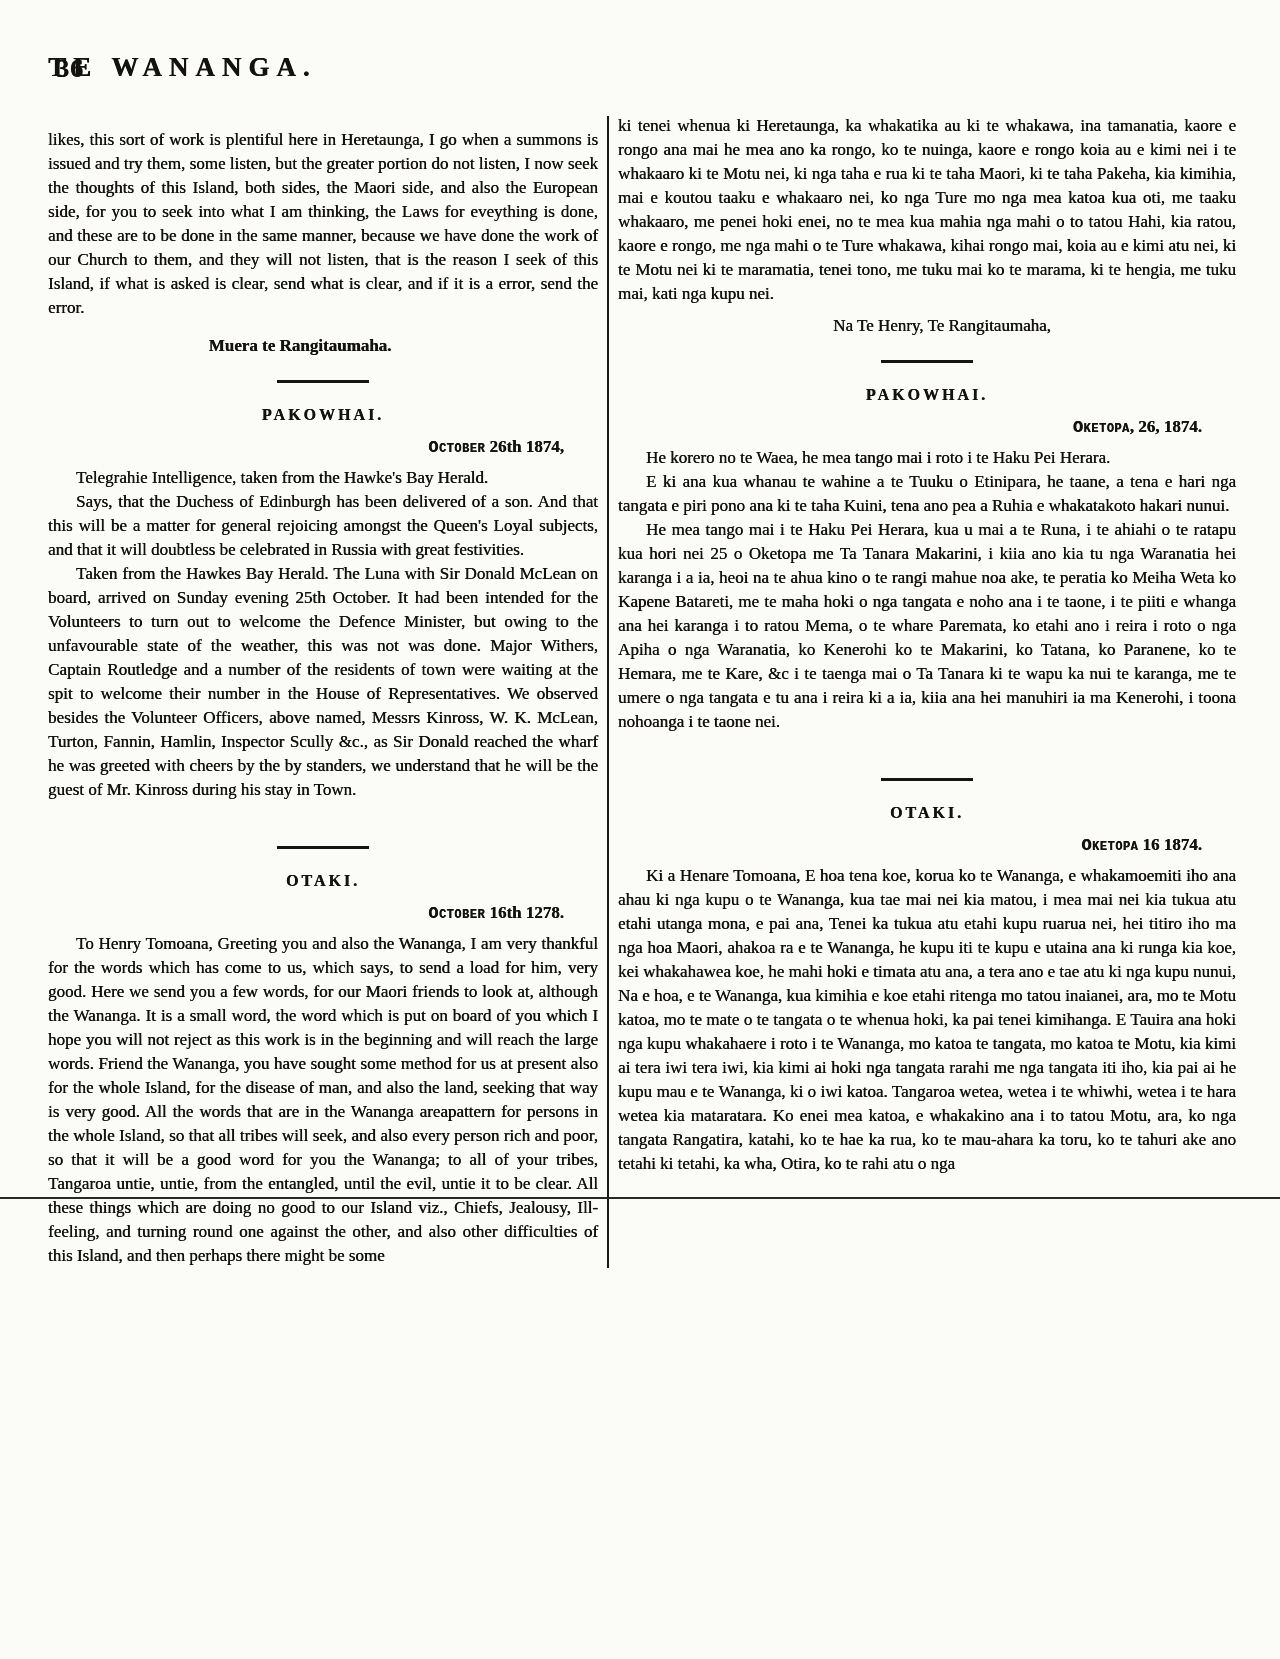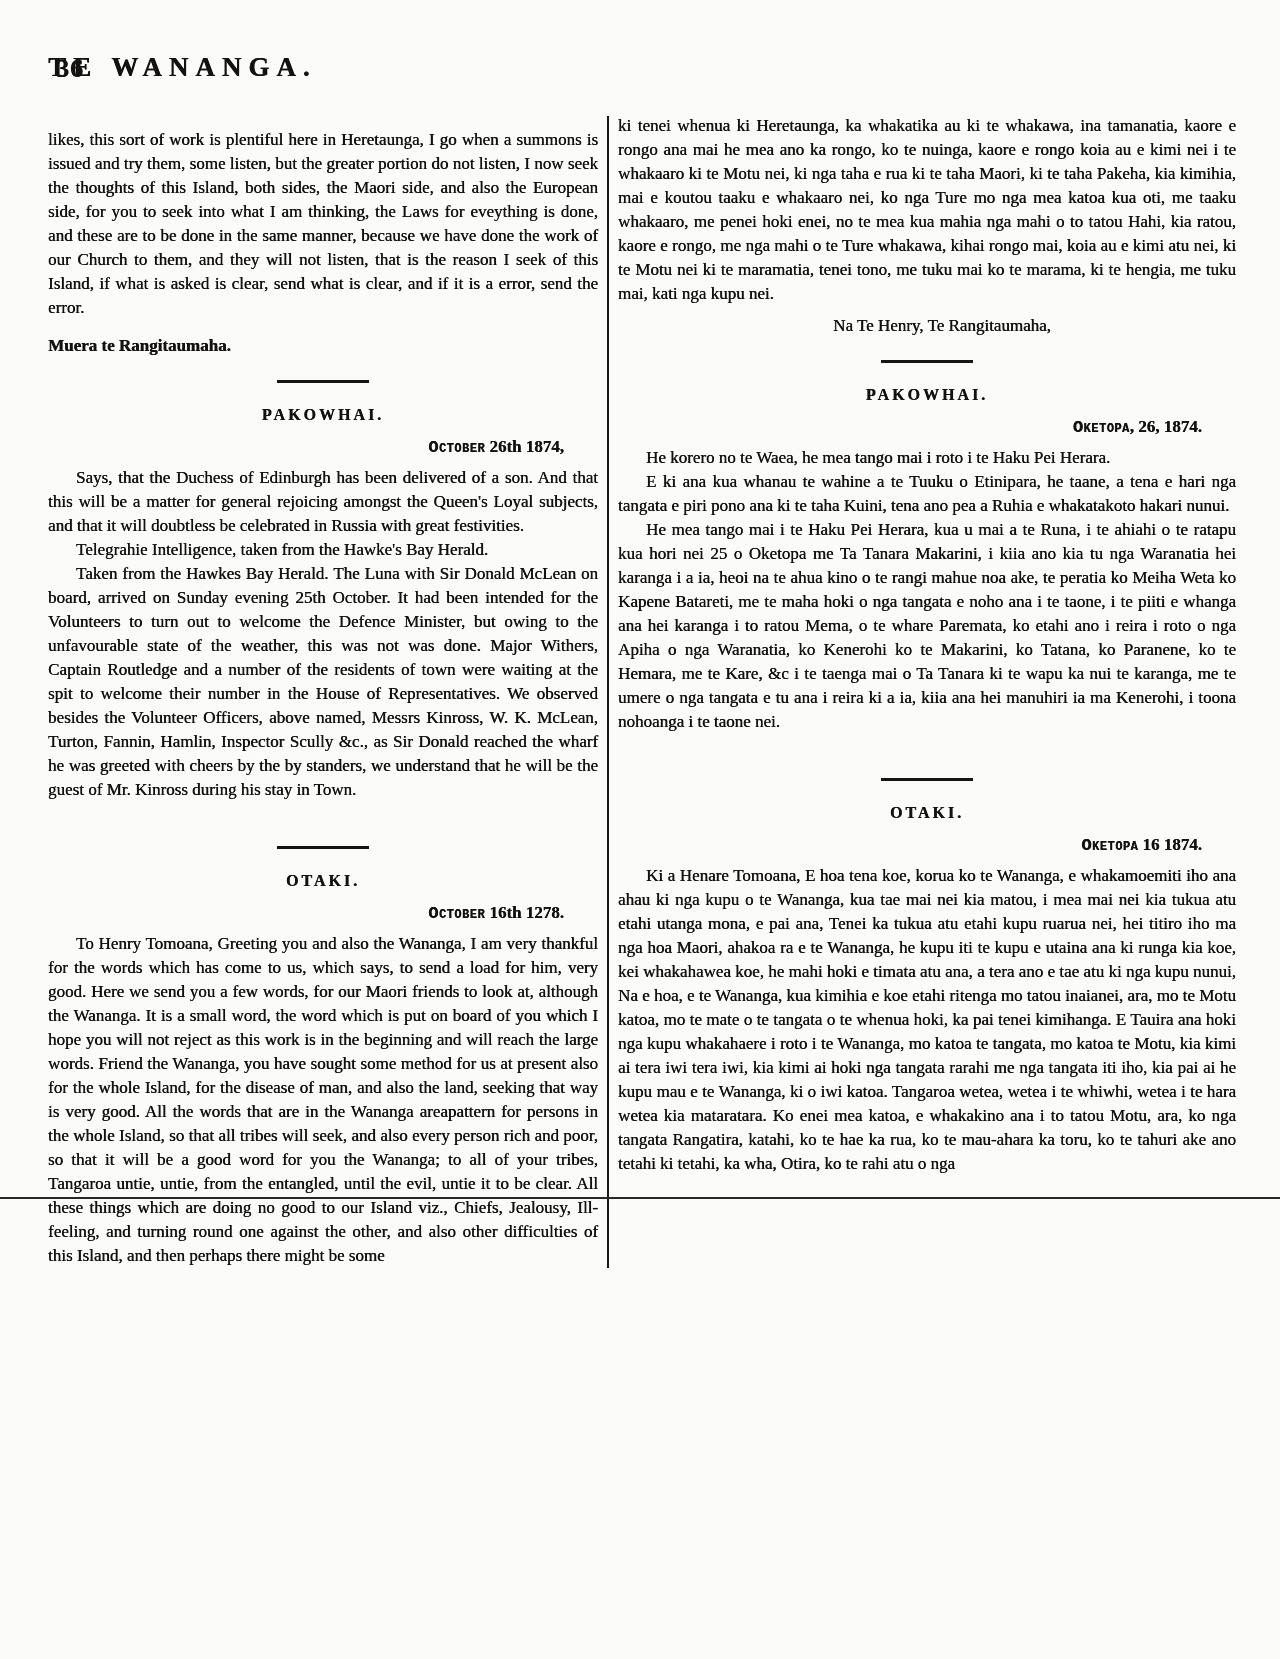--- a/index.html
+++ b/index.html
@@ -55,21 +55,21 @@
   .v-rule {
     width: 2px;
     background: #1a1815;
     margin: 2px 9px 0 9px;
   }
   
   p { margin: 0; }
   .para       { text-indent: 0; }
   .para.indent{ text-indent: 28px; }
   .signature-right {
-    text-align: left;
+    text-align: center;
     padding-right: 46px;
     margin-top: 14px;
     font-weight: bold;
     text-shadow: 0.4px 0 0 currentColor;
   }
   .signature-center {
     text-align: center;
     margin-top: 8px;
     padding-left: 30px;
   }
@@ -121,22 +121,22 @@
 
       <p class="para">likes, this sort of work is plentiful here in Heretaunga, I go when a summons is issued and try them, some listen, but the greater portion do not listen, I now seek the thoughts of this Island, both sides, the Maori side, and also the European side, for you to seek into what I am thinking, the Laws for eveything is done, and these are to be done in the same manner, because we have done the work of our Church to them, and they will not listen, that is the reason I seek of this Island, if what is asked is clear, send what is clear, and if it is a error, send the error.</p>
 
       <div class="signature-right">Muera te Rangitaumaha.</div>
 
       <hr class="section-rule">
 
       <h2 class="loc-heading">PAKOWHAI.</h2>
       <div class="dateline"><span class="month">October</span><span> 26th 1874,</span></div>
 
+      <p class="para indent">Telegrahie Intelligence, taken from the Hawke's Bay Herald.</p>
       <p class="para indent">Says, that the Duchess of Edinburgh has been delivered of a son. And that this will be a matter for general rejoicing amongst the Queen's Loyal subjects, and that it will doubtless be celebrated in Russia with great festivities.</p>
-      <p class="para indent">Telegrahie Intelligence, taken from the Hawke's Bay Herald.</p>
       <p class="para indent">Taken from the Hawkes Bay Herald. The Luna with Sir Donald McLean on board, arrived on Sunday evening 25th October. It had been intended for the Volunteers to turn out to welcome the Defence Minister, but owing to the unfavourable state of the weather, this was not was done. Major Withers, Captain Routledge and a number of the residents of town were waiting at the spit to welcome their number in the House of Representatives. We observed besides the Volunteer Officers, above named, Messrs Kinross, W. K. McLean, Turton, Fannin, Hamlin, Inspector Scully &amp;c., as Sir Donald reached the wharf he was greeted with cheers by the by standers, we understand that he will be the guest of Mr. Kinross during his stay in Town.</p>
 
       <hr class="section-rule wide-gap">
 
       <h2 class="loc-heading">OTAKI.</h2>
       <div class="dateline"><span class="month">October</span><span> 16th 1278.</span></div>
 
       <p class="para indent">To Henry Tomoana, Greeting you and also the Wananga, I am very thankful for the words which has come to us, which says, to send a load for him, very good. Here we send you a few words, for our Maori friends to look at, although the Wananga. It is a small word, the word which is put on board of you which I hope you will not reject as this work is in the beginning and will reach the large words. Friend the Wananga, you have sought some method for us at present also for the whole Island, for the disease of man, and also the land, seeking that way is very good. All the words that are in the Wananga areapattern for persons in the whole Island, so that all tribes will seek, and also every person rich and poor, so that it will be a good word for you the Wananga; to all of your tribes, Tangaroa untie, untie, from the entangled, until the evil, untie it to be clear. All these things which are doing no good to our Island viz., Chiefs, Jealousy, Ill-feeling, and turning round one against the other, and also other difficulties of this Island, and then perhaps there might be some</p>
 
     </div>

